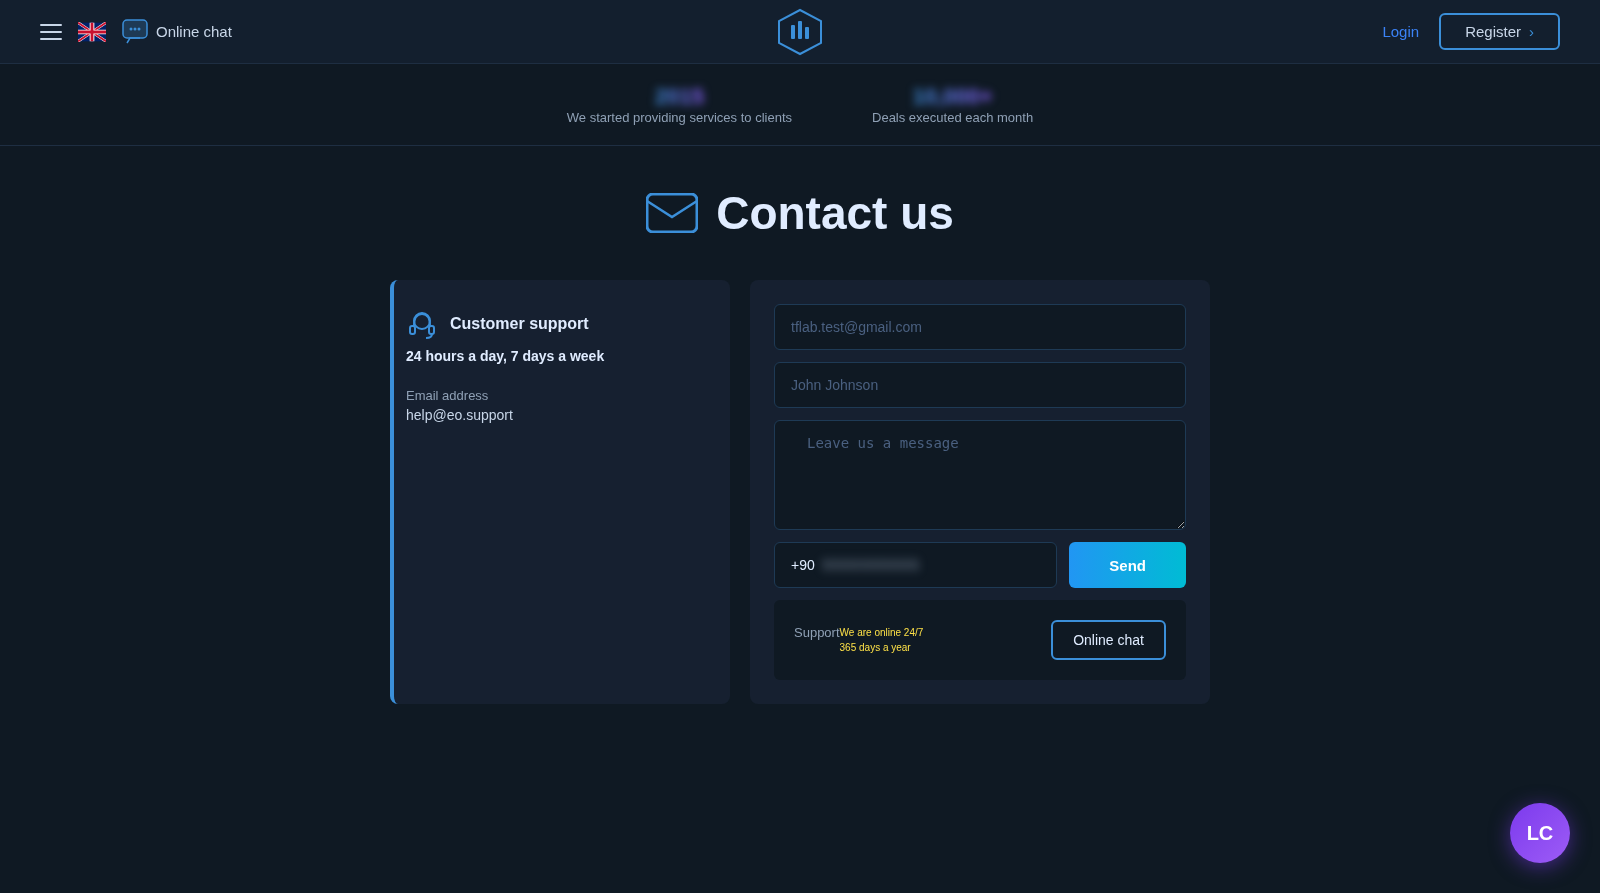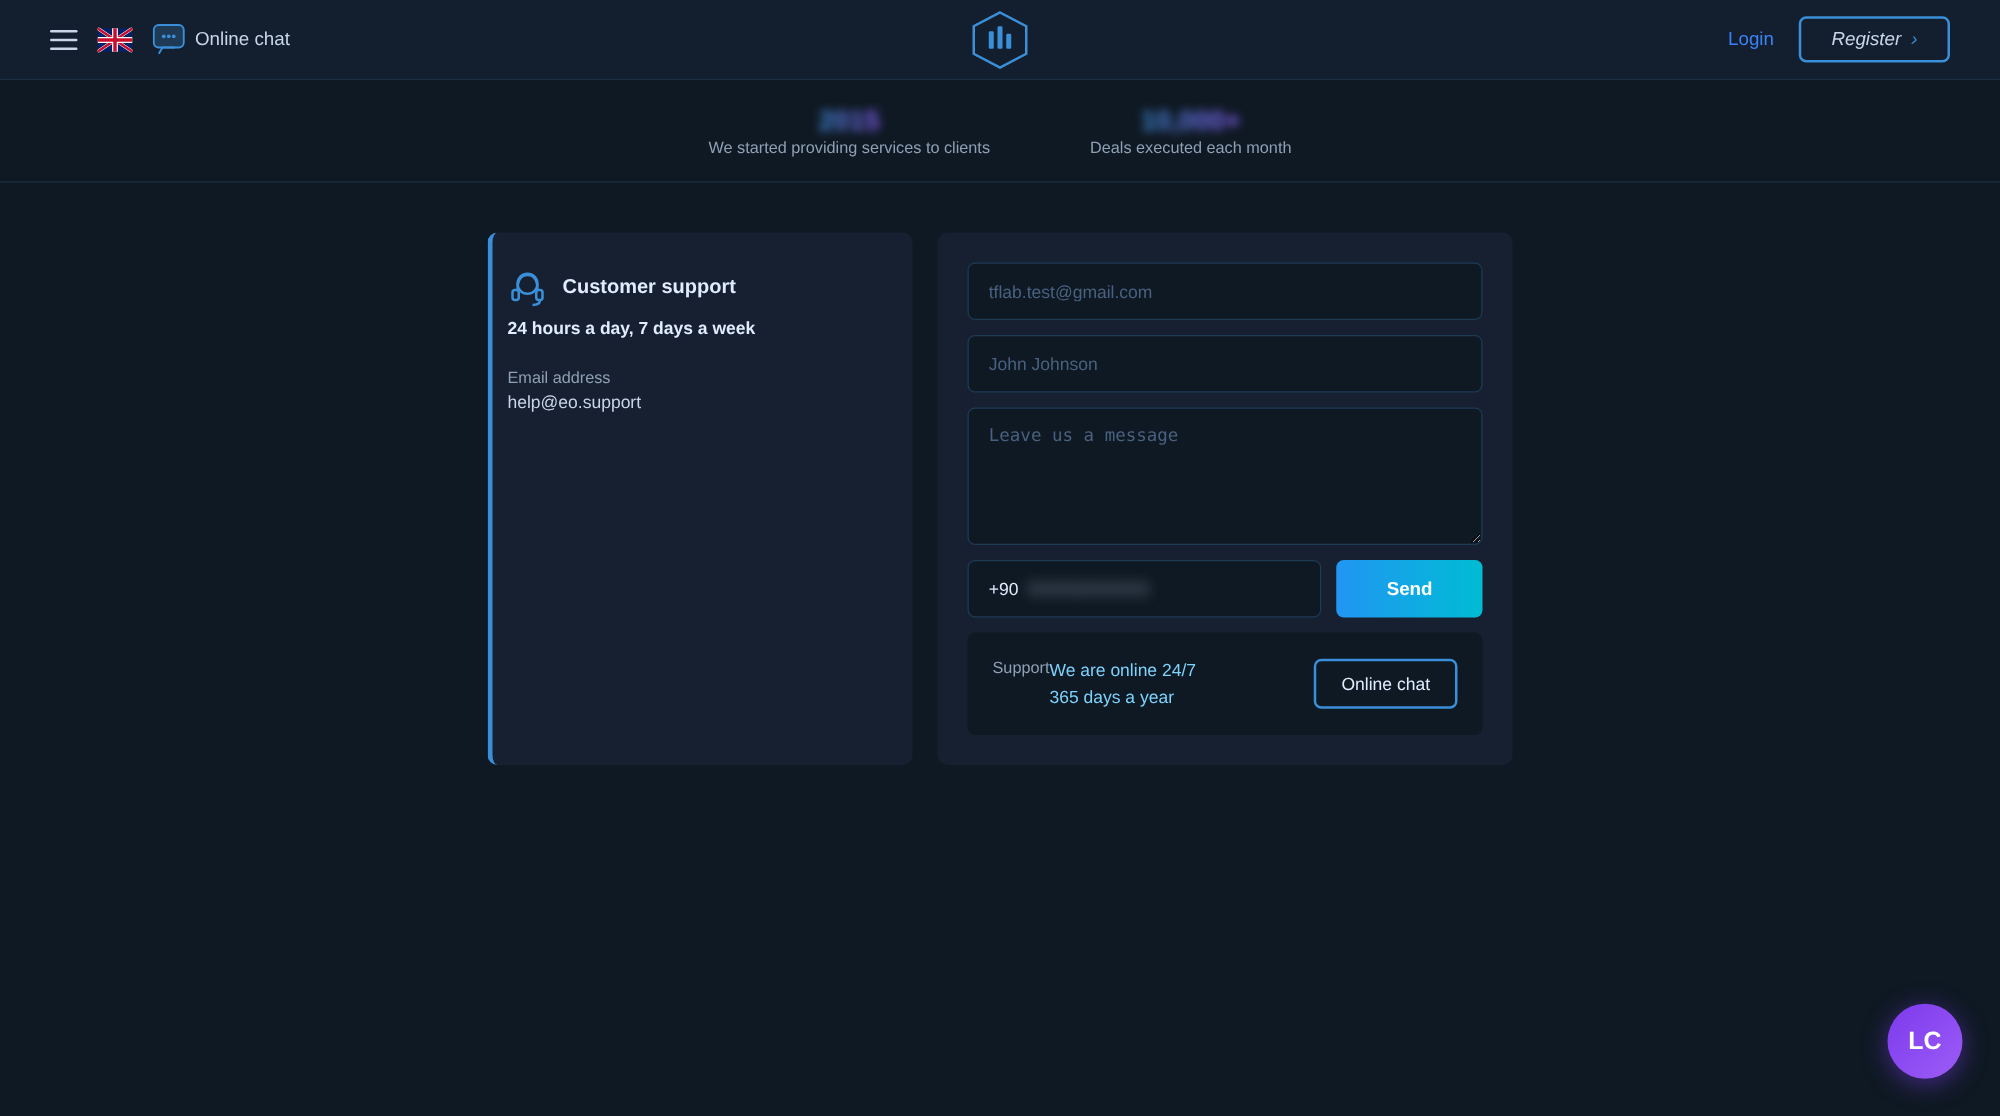--- a/index.html
+++ b/index.html
@@ -91,21 +91,20 @@
       background: none;
       border: 2px solid #3b8fd9;
       color: #c8d6e8;
       padding: 8px 24px;
       border-radius: 6px;
       font-size: 15px;
       cursor: pointer;
       display: flex;
       align-items: flex-start;
       gap: 8px;
-      font-style: italic;
     }
     .register-btn .chevron {
       color: #3b8fd9;
     }
 
     
     .stats-row {
       display: flex;
       justify-content: center;
       gap: 80px;
@@ -237,21 +236,21 @@
 
     .form-input::placeholder {
       color: #4a6080;
     }
 
     .form-textarea {
       width: 100%;
       background: #0f1923;
       border: 1px solid #1e3a55;
       border-radius: 6px;
-      padding: 14px 16px;
+      padding: 14px 32px;
       color: #e0ecff;
       font-size: 14px;
       outline: none;
       resize: vertical;
       min-height: 110px;
     }
 
     .form-textarea::placeholder {
       color: #4a6080;
     }
@@ -311,22 +310,22 @@
       flex-direction: row;
     }
 
     .support-online-title {
       font-size: 13px;
       color: #8fa0b5;
       margin-bottom: 6px;
     }
 
     .support-online-text {
-      font-size: 14px;
-      color: #7dd3fc;
+      font-size: 10px;
+      color: #fde047;
       line-height: 1.5;
     }
 
     .online-chat-btn {
       background: none;
       border: 2px solid #3b8fd9;
       color: #e0ecff;
       border-radius: 6px;
       padding: 10px 20px;
       font-size: 14px;
@@ -420,20 +419,27 @@
     <span class="stat-label">We started providing services to clients</span>
   </div>
   <div class="stat-item">
     <span class="stat-number">10,000+</span>
     <span class="stat-label">Deals executed each month</span>
   </div>
 </div>
 
 <div class="main-content">
 
+  <div class="page-title">
+    <svg class="mail-icon-large" viewBox="0 0 52 40" xmlns="http://www.w3.org/2000/svg">
+      <rect x="1" y="1" width="50" height="38" rx="6" fill="none" stroke="#3b8fd9" stroke-width="3"></rect>
+      <path d="M1 8 L26 24 L51 8" stroke="#3b8fd9" stroke-width="2.5" fill="none"></path>
+    </svg>
+    <h1 class="page-title-text">Contact us</h1>
+  </div>
 
   <div class="contact-section">
 
     <div class="left-panel">
       <div class="support-header">
         <svg class="headset-icon" viewBox="0 0 32 32" fill="none" xmlns="http://www.w3.org/2000/svg">
           <circle cx="16" cy="13" r="8" stroke="#3b8fd9" stroke-width="2" fill="none"></circle>
           <rect x="4" y="18" width="5" height="8" rx="2" fill="none" stroke="#3b8fd9" stroke-width="2"></rect>
           <rect x="23" y="18" width="5" height="8" rx="2" fill="none" stroke="#3b8fd9" stroke-width="2"></rect>
           <path d="M8 18 Q8 6 16 6 Q24 6 24 18" stroke="#3b8fd9" stroke-width="2" fill="none"></path>

